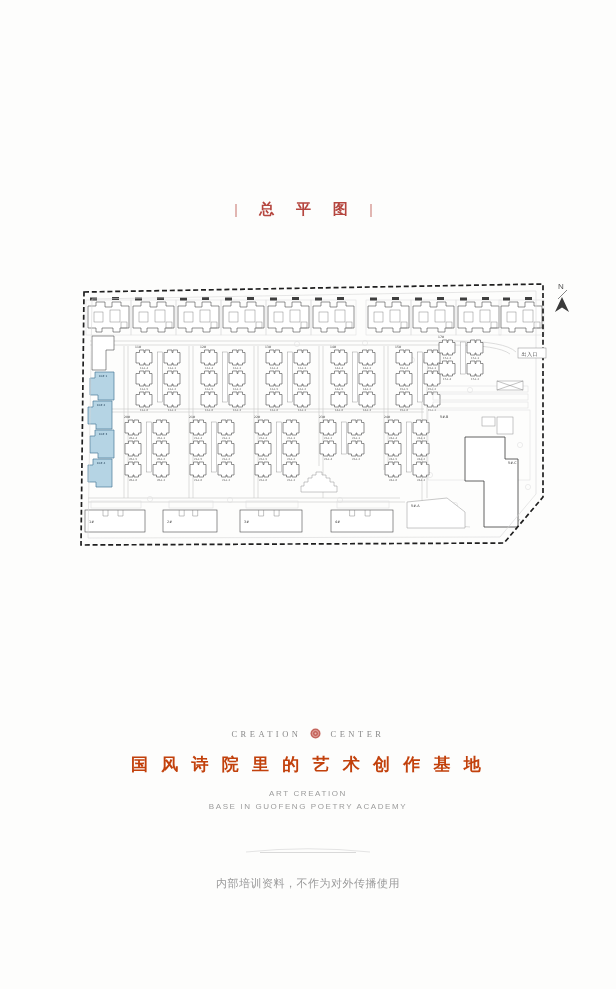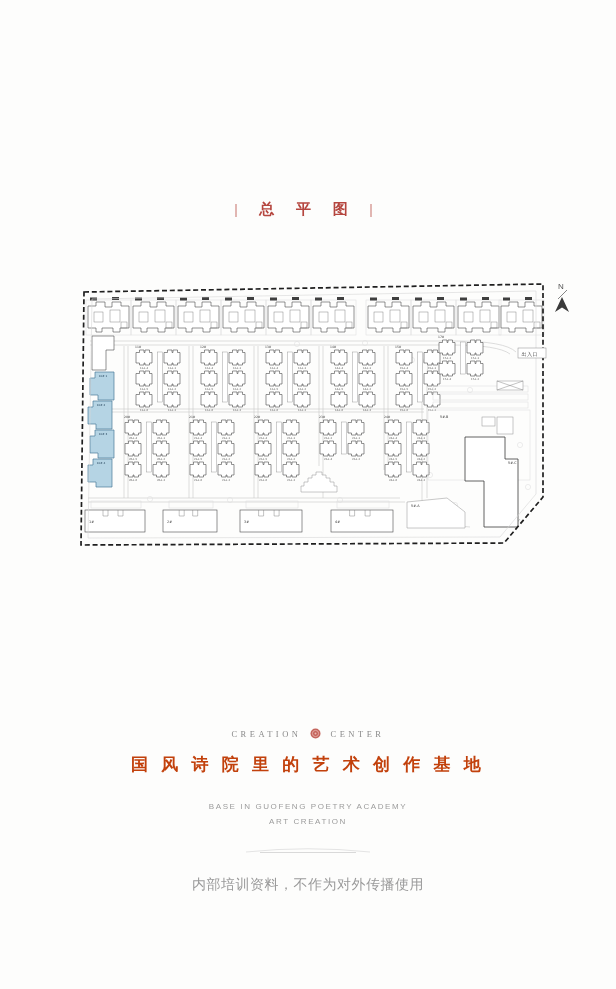--- a/index.html
+++ b/index.html
@@ -34,23 +34,23 @@
   .bl{font:3.4px "DejaVu Sans",sans-serif;fill:#333;}
   .north-n{font:8px "Liberation Sans",sans-serif;fill:#555;}
   .ent-t{font:5px "Liberation Sans",sans-serif;fill:#444;letter-spacing:.5px;}
   
   .logo-line{top:728px;color:#8a8a8a;font-family:"Liberation Serif",serif;
     font-size:8.5px;letter-spacing:3.5px;text-align:center;}
   .logo-line .seal{display:inline-block;vertical-align:-2px;margin:0 9px;}
   .tagline-cn{top:753px;color:#c2410c;font-family:"Liberation Serif",serif;
     font-size:17px;letter-spacing:4.5px;font-weight:600;}
   .tagline-en{color:#9c9c9c;font-size:8px;letter-spacing:1.6px;}
-  .en1{top:789px;margin-top:28px;} .en2{top:802px;}
+  .en1{top:789px;} .en2{top:802px;}
   .divider{top:841px;}
-  .disclaimer{top:876px;color:#9a9a9a;font-size:14px;letter-spacing:.5px;}
+  .disclaimer{top:876px;color:#9a9a9a;font-size:11px;letter-spacing:.5px;}
 </style>
 </head>
 <body>
 
 <div class="abs plan-title">
   <span class="bar">|</span>
   <span>总 平 图</span>
   <span class="bar">|</span>
 </div>
 

